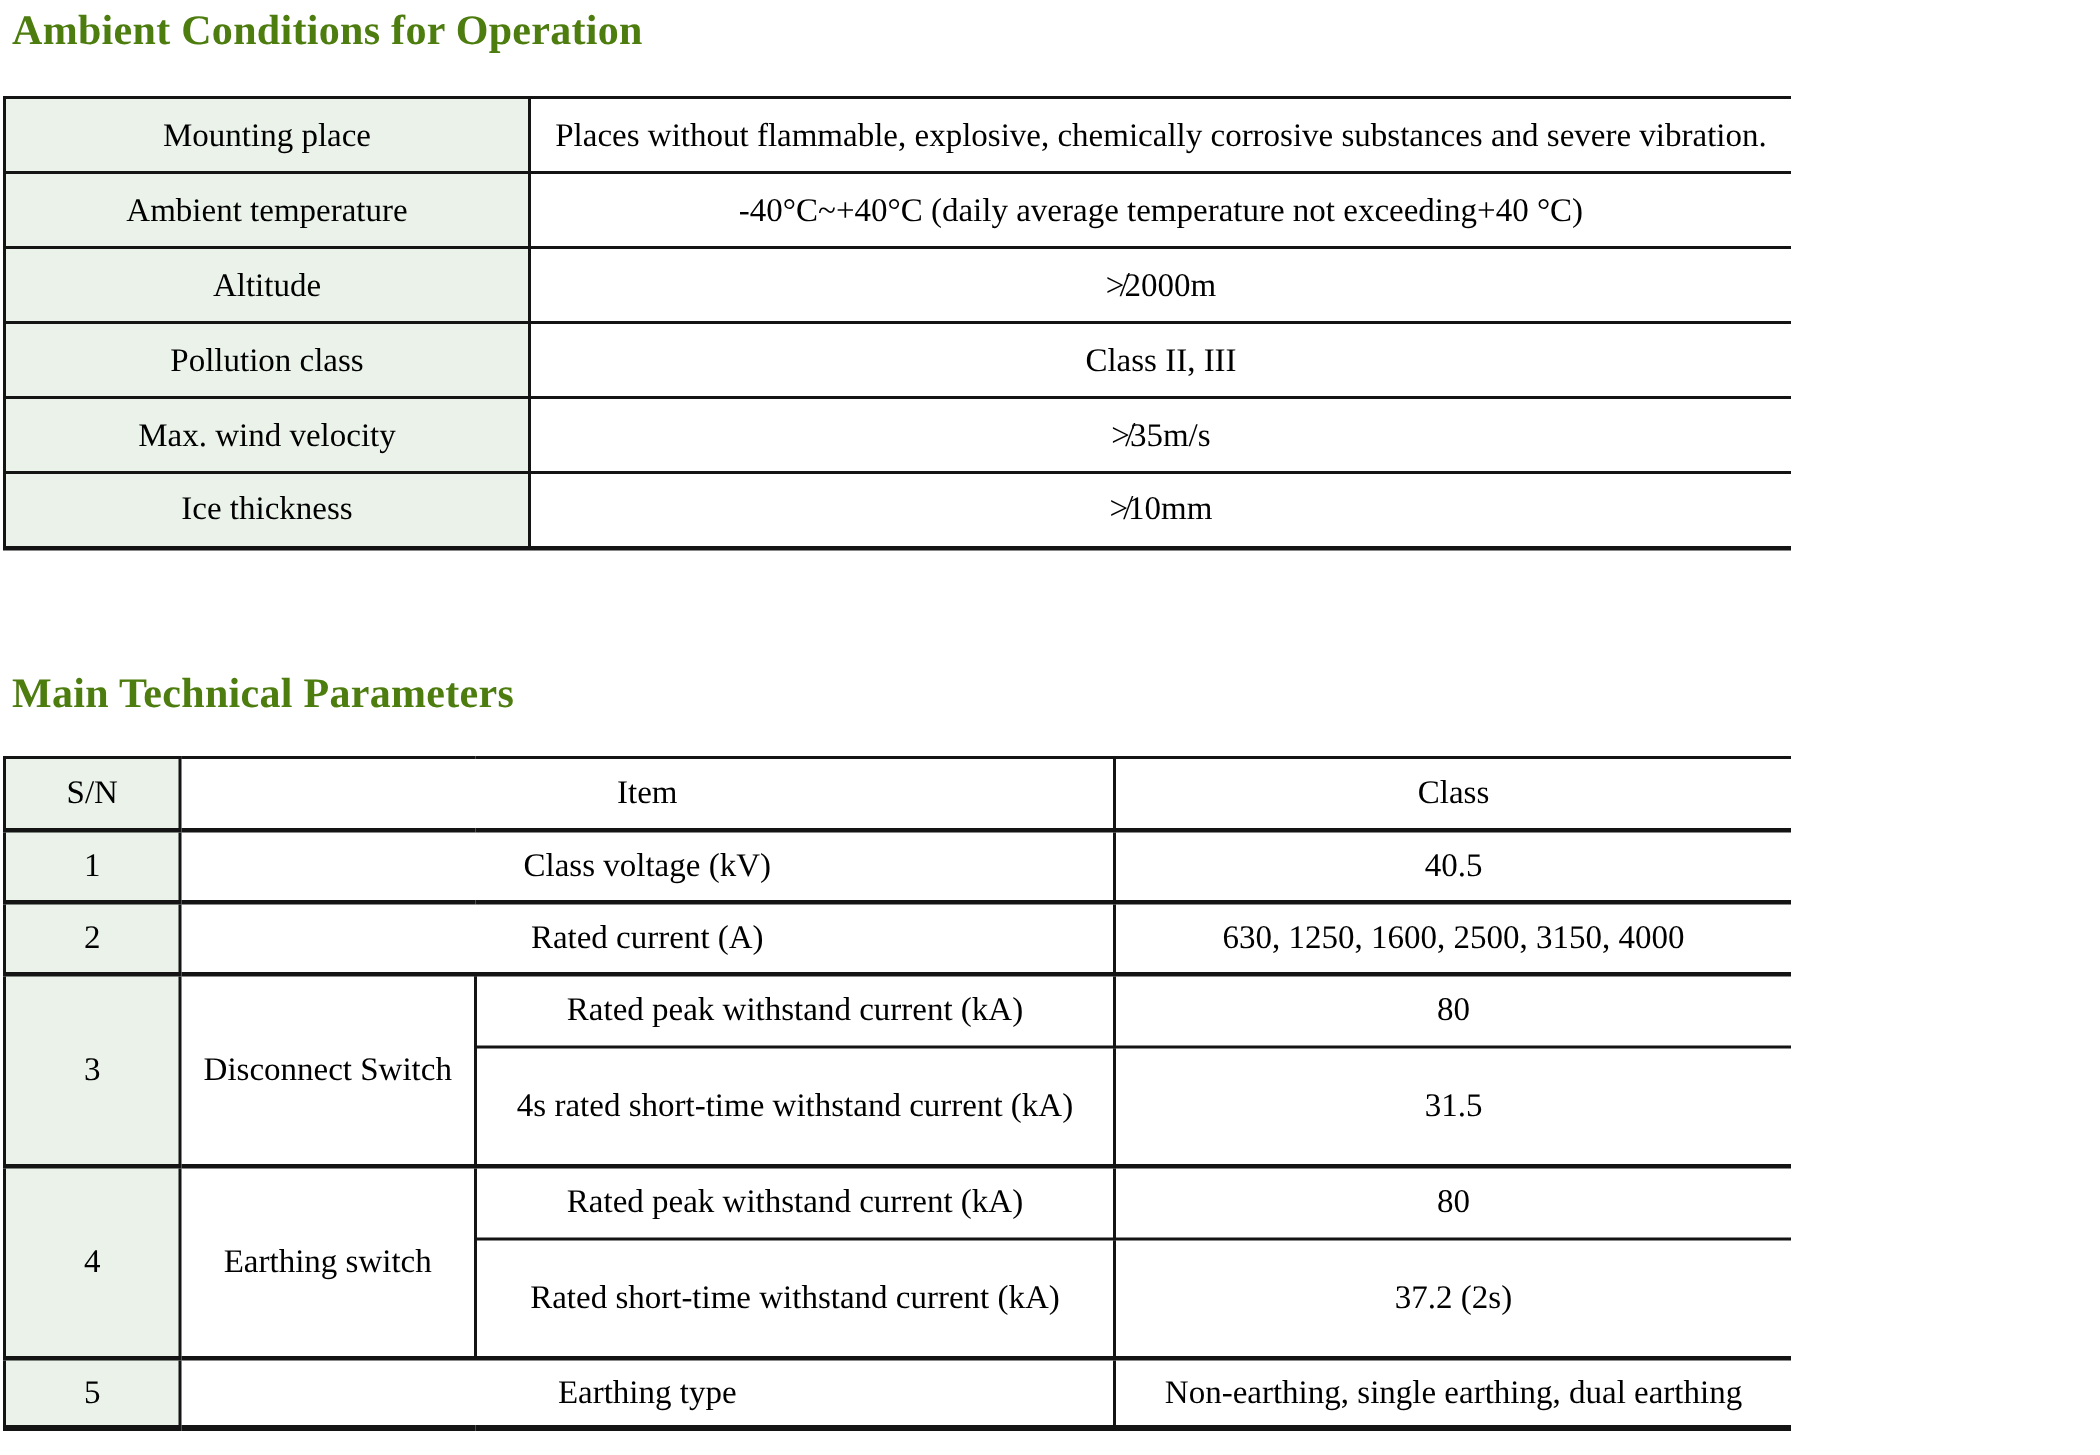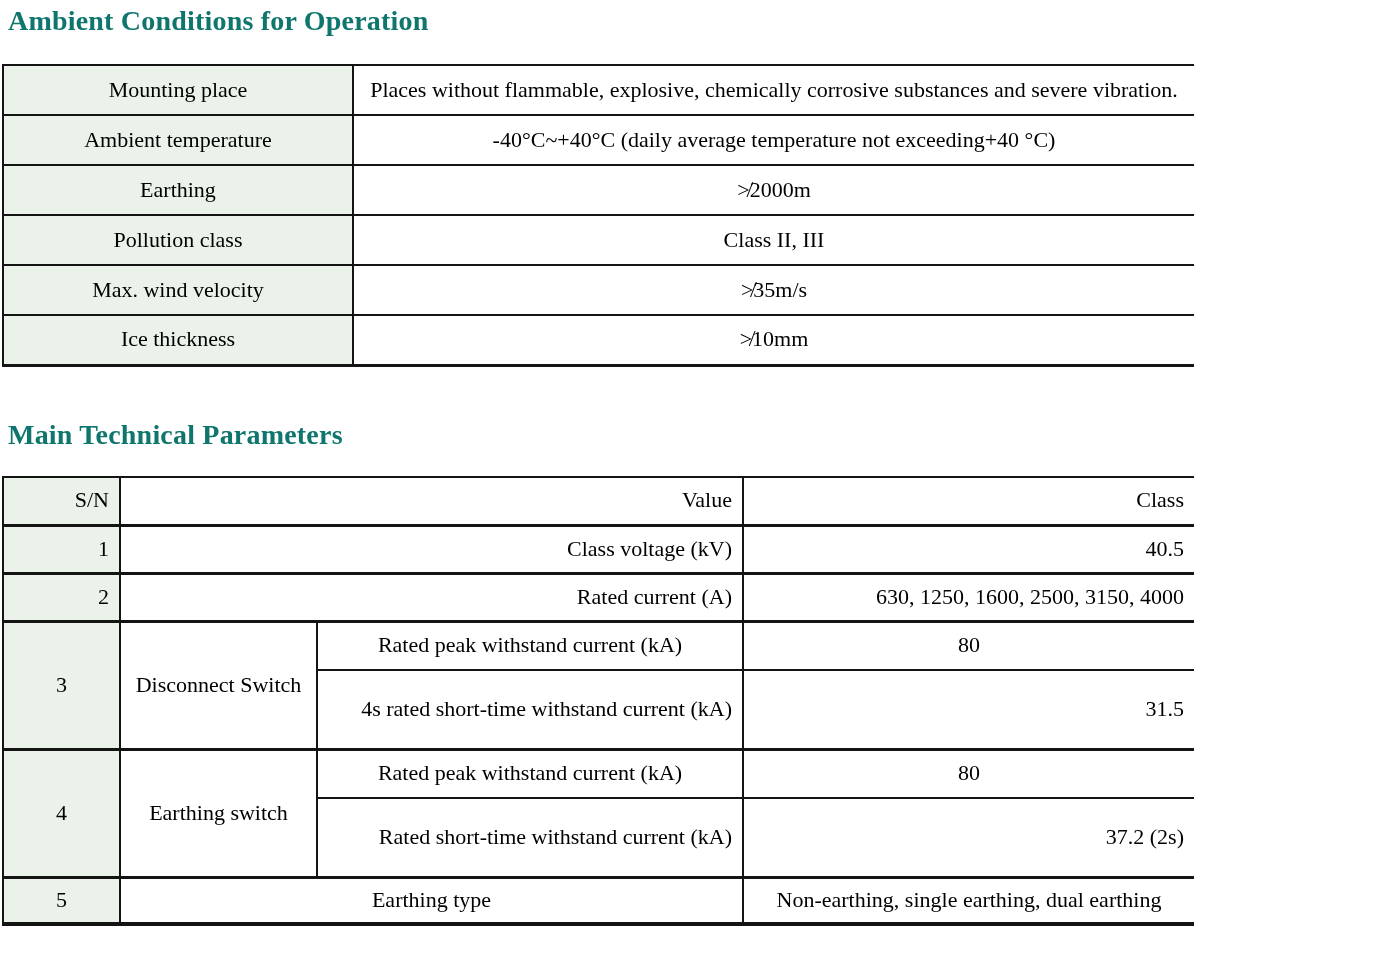--- a/index.html
+++ b/index.html
@@ -3,29 +3,29 @@
 <meta charset="utf-8">
 <style>
   * { margin:0; padding:0; box-sizing:border-box; }
   html,body { background:#ffffff; }
   body {
     width:1400px; height:970px; overflow:hidden;
     font-family:"Liberation Serif","DejaVu Serif",serif;
     color:#000;
   }
   .sec-title {
-    color:#0f766e;
+    color:#4d7c0f;
     font-size:28px;
     font-weight:700;
     font-family:"Liberation Serif","DejaVu Serif",serif;
     margin-left:8px;
     letter-spacing:0.2px;
   }
   #title1 { padding-top:5px; }
-  #title2 { margin-top:52px; }
+  #title2 { margin-top:80px; }
 
   table {
     border-collapse:collapse;
     table-layout:fixed;
     width:1192px;
     margin-left:2px;
   }
   #table1 { margin-top:27px; }
   #table2 { margin-top:25px; }
 
@@ -43,21 +43,21 @@
 
   
   #table1 tr { height:50px; }
   #table1 tr:last-child td { border-bottom-width:3px; }
 
   
   #table2 .rh-head { height:49px; }
   #table2 .rh-s   { height:48px; }
   #table2 .rh-l   { height:80px; }
   #table2 .rh-end { height:46px; }
-  #table2 tr.gb > td { border-bottom-width:3px;text-align:right; }
+  #table2 tr.gb > td { border-bottom-width:3px; }
   #table2 td.gb     { border-bottom-width:3px; }
   #table2 tr:last-child td { border-bottom-width:4px; }
 </style>
 </head>
 <body>
 
 <div class="page">
 
   <h2 class="sec-title" id="title1">Ambient Conditions for Operation</h2>
 
@@ -69,21 +69,21 @@
     <tbody>
       <tr>
         <td class="green">Mounting place</td>
         <td>Places without flammable, explosive, chemically corrosive substances and severe vibration.</td>
       </tr>
       <tr>
         <td class="green">Ambient temperature</td>
         <td>-40°C~+40°C (daily average temperature not exceeding+40 °C)</td>
       </tr>
       <tr>
-        <td class="green">Earthing</td>
+        <td class="green">Altitude</td>
         <td>≯2000m</td>
       </tr>
       <tr>
         <td class="green">Pollution class</td>
         <td>Class II, III</td>
       </tr>
       <tr>
         <td class="green">Max. wind velocity</td>
         <td>≯35m/s</td>
       </tr>
@@ -99,21 +99,21 @@
   <table id="table2">
     <colgroup>
       <col style="width:117px">
         <col style="width:197px">
         <col style="width:426px">
         <col>
     </colgroup>
     <tbody>
       <tr class="gb rh-head">
         <td class="green">S/N</td>
-        <td colspan="2">Value</td>
+        <td colspan="2">Item</td>
         <td>Class</td>
       </tr>
 
       <tr class="gb rh-s">
         <td class="green">1</td>
         <td colspan="2">Class voltage (kV)</td>
         <td>40.5</td>
       </tr>
 
       <tr class="gb rh-s">

